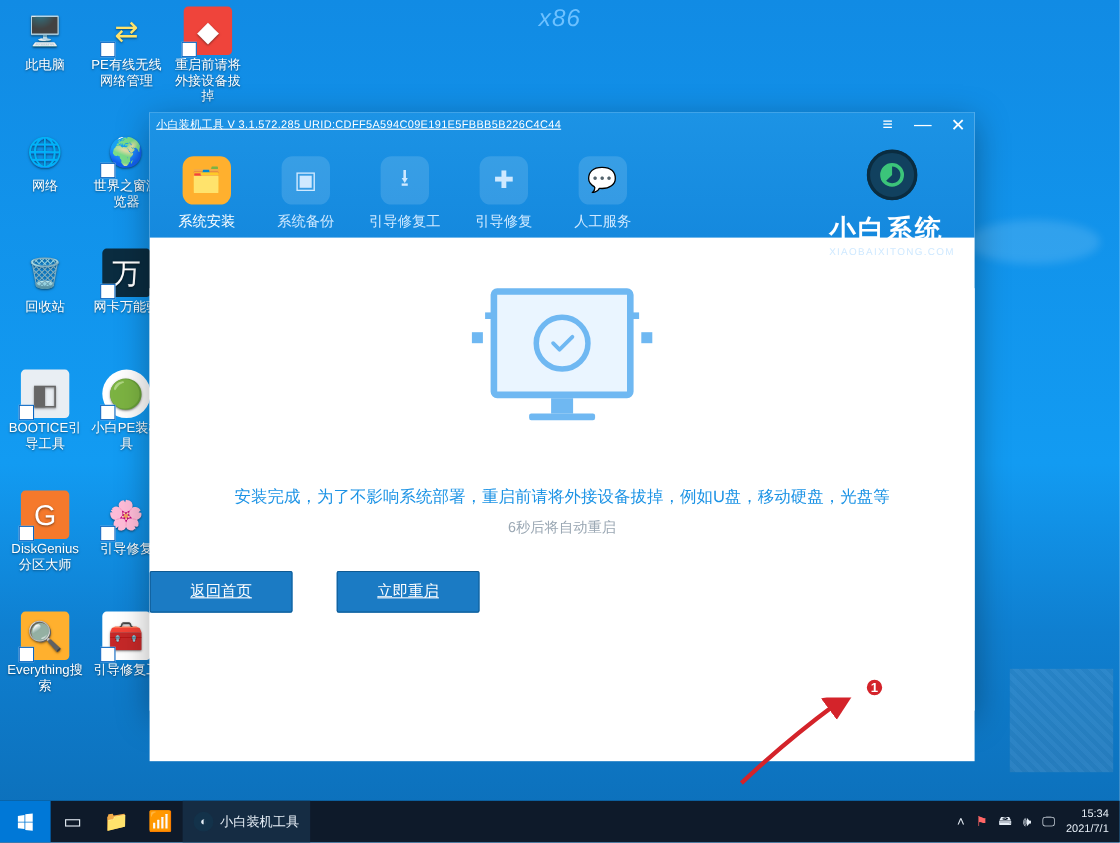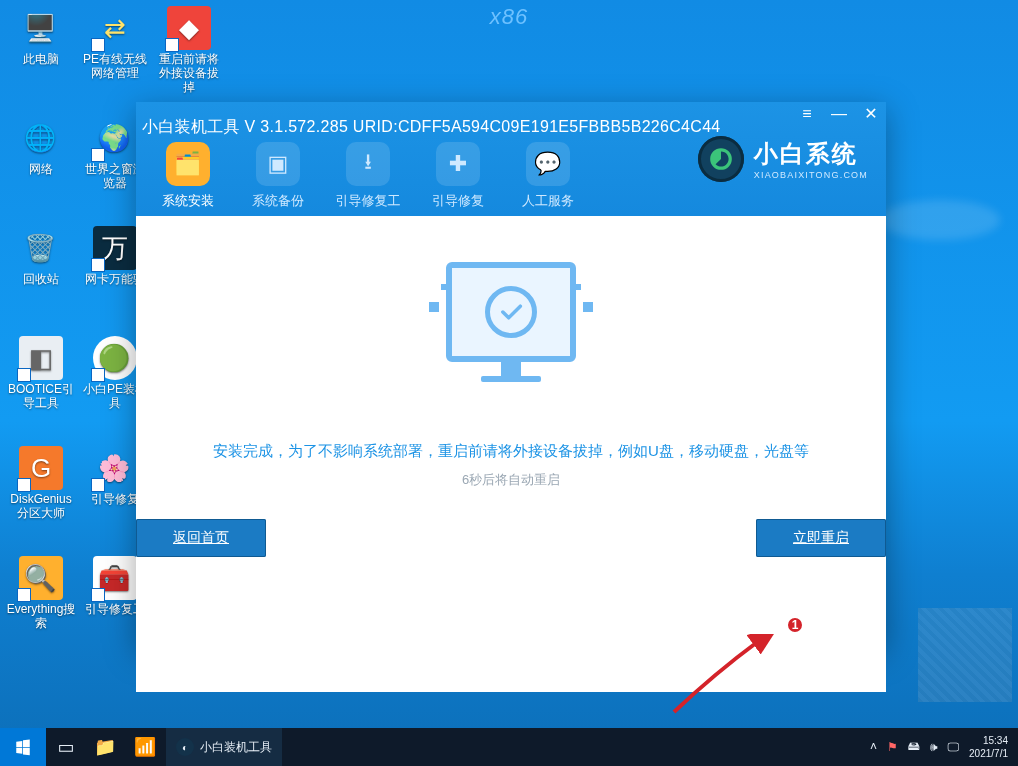--- a/index.html
+++ b/index.html
@@ -20,44 +20,44 @@
 
   
   .arch { position:absolute; top:4px; left:50%; transform:translateX(-50%); font-size:22px; color:#6dc1ff; font-style:italic; font-weight:500; letter-spacing:1px;}
 
   
   .win {
     position: absolute; left: 136px; top: 102px; width: 750px; height: 544px;
     background: #fff; box-shadow: 0 8px 30px rgba(0,0,0,.35);
   }
   .win-header { height: 114px; background: linear-gradient(to bottom,#1c93e5,#1589de); color:#fff; position:relative;}
-  .win-title { font-size: 16px; padding: 15px 6px; letter-spacing:.3px;}
+  .win-title { font-size: 10px; padding: 4px 6px; letter-spacing:.3px;text-decoration:underline;}
   .win-ctrl { position:absolute; right:6px; top:2px; display:flex; gap:14px; align-items:center;}
   .win-ctrl span { font-size:16px; width:18px; text-align:center; cursor:pointer;}
   .tabs { display:flex; position:absolute; left:18px; bottom:6px; gap:22px;}
   .tab { width:68px; text-align:center; font-size:13px; color:#cfe9ff;}
   .tab .tic { width:44px; height:44px; margin:0 auto 6px; border-radius:10px; background:#ffffff22; display:flex;align-items:center;justify-content:center; font-size:22px;}
   .tab.active .tic { background:#ffb02e;}
   .tab.active { color:#fff;}
-  .brand { position:absolute; right:18px; top:34px; display:flex; align-items:center; gap:10px;}
+  .brand { position:absolute; right:18px; top:34px; display:flex; align-items:center; gap:10px;flex-direction:column;}
   .brand-logo { width:46px;height:46px;border-radius:50%; background:#11415f; display:flex;align-items:center;justify-content:center; box-shadow:inset 0 0 0 3px #0a2c40;}
   .brand-text .bt1{ font-size:24px; font-weight:600; letter-spacing:2px;}
   .brand-text .bt2{ font-size:9px; letter-spacing:1.2px; color:#cfe9ff;}
 
   .win-body { height: calc(100% - 114px); background:#fff; position:relative; text-align:center;text-decoration:underline;}
   .diagram { margin: 46px auto 30px; width: 180px; height: 150px; position:relative;}
   .monitor { width:130px; height:100px; border:6px solid #6fb8f2; border-radius:6px; margin:0 auto; background:#eaf5ff; position:relative; display:flex;align-items:center;justify-content:center;}
   .check-circle{ width:52px;height:52px;border:5px solid #6fb8f2;border-radius:50%; display:flex;align-items:center;justify-content:center;}
   .check-circle svg{width:28px;height:28px;}
   .mon-stand{width:20px;height:14px;background:#6fb8f2;margin:0 auto;}
   .mon-base{width:60px;height:6px;background:#6fb8f2;margin:0 auto;border-radius:2px;}
   .dots span{position:absolute;background:#6fb8f2;width:6px;height:6px;}
   .msg { color:#1c93e5; font-size:15px;}
   .sub { color:#9aa7b3; font-size:13px; margin-top:10px;}
-  .btns { margin-top:30px; display:flex; justify-content:space-between; gap:16px;}
+  .btns { margin-top:30px; display:flex; justify-content:flex-start; gap:40px;}
   .btn { width:130px; height:38px; background:#1b7bc4; color:#fff; font-size:14px; display:flex;align-items:center;justify-content:center; border-radius:2px; box-shadow: inset 0 0 0 1px #0f5a92; cursor:pointer;}
   .btn.primary { background:#1b7bc4;}
   .callout { position:absolute; width:20px;height:20px;border-radius:50%;background:#d4232a;border:3px solid #fff; color:#fff; font-size:12px; font-weight:bold; display:flex;align-items:center;justify-content:center; left:649px; top:353px;}
   .arrow { position:absolute; left:528px; top:372px; width:130px; height:80px; }
 
   
   .wm { position:absolute; right:6px; top:608px; width:94px; height:94px; background:repeating-linear-gradient(45deg,#88a0b055,#88a0b055 4px,#aabccd55 4px,#aabccd55 8px); filter:blur(.6px); opacity:.6;}
 
   
   .taskbar { position:absolute; left:0; bottom:0; width:100%; height:38px; background:#0e1a2a; display:flex; align-items:center; color:#e6eef6; font-size:12px;}

